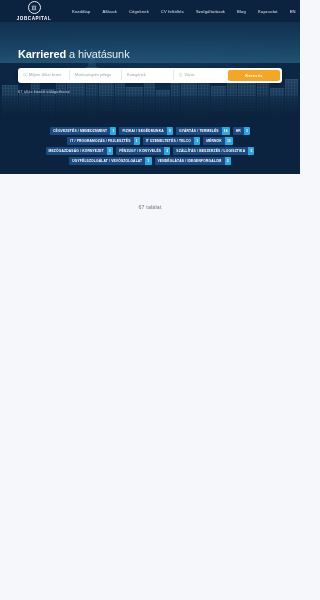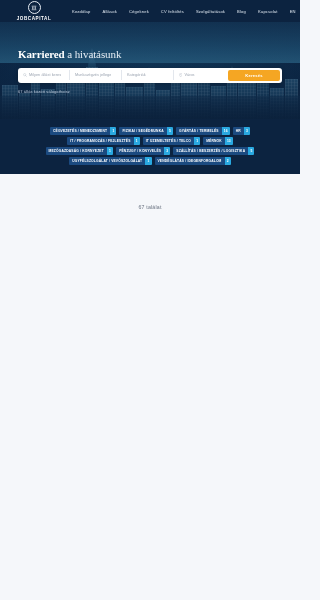--- a/index.html
+++ b/index.html
@@ -114,21 +114,20 @@
     display:flex;
     flex-direction:column;
     justify-content:center;
   }
   .hero-title{
     color:#ffffff;
     font-size:11px;
     letter-spacing:-0.1px;
     margin-bottom:8px;
     white-space:nowrap;
-    font-family:Liberation Serif, serif;
   }
   .hero-title .accent{font-weight:bold;}
   .hero-title .light{font-weight:normal;color:#e4ecf4;}
 
   
   .search-bar{
     background:#ffffff;
     border-radius:3px;
     height:15px;
     display:flex;

